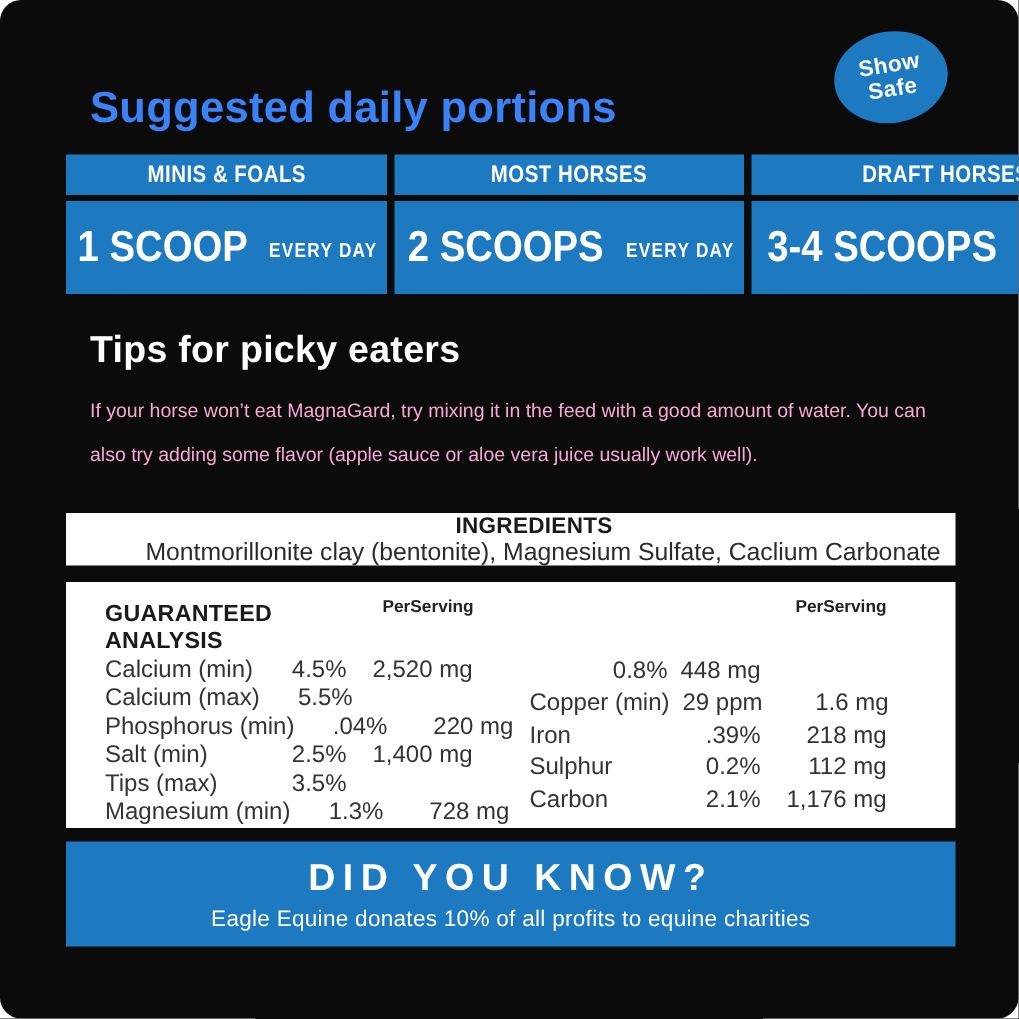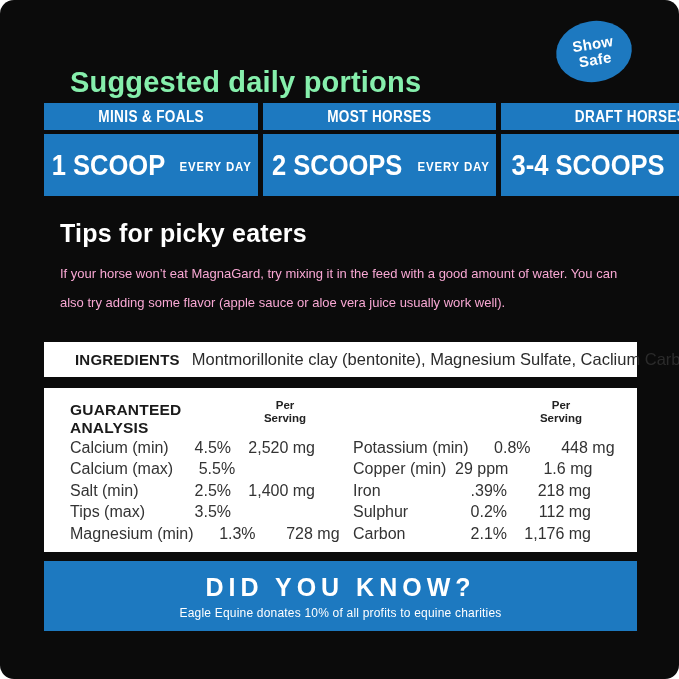--- a/index.html
+++ b/index.html
@@ -15,21 +15,21 @@
     position:absolute;left:556px;top:21px;width:76px;height:61px;
     background:#1d79c0;border-radius:50%;
     display:flex;flex-direction:column;align-items:center;justify-content:center;
     transform:rotate(-9deg);
   }
   .badge span{
     color:#fff;font-weight:bold;font-size:15px;line-height:16px;letter-spacing:.3px;
   }
   
   .h-portions{
-    position:absolute;left:60px;top:56px;margin:10px;color:#86efac;
+    position:absolute;left:60px;top:56px;margin:0;color:#3b82f6;
     font-size:29px;font-weight:bold;letter-spacing:.2px;
   }
   .h-tips{
     position:absolute;left:60px;top:219px;margin:0;color:#fff;
     font-size:25px;font-weight:bold;letter-spacing:.2px;
   }
   .tips-body{
     position:absolute;left:60px;top:259px;width:578px;margin:0;color:#f9a8d4;
     font-size:13px;line-height:29px;
   }
@@ -54,50 +54,50 @@
     color:#fff;font-weight:bold;font-size:29px;line-height:30px;
     display:inline-block;transform:scaleX(.88);white-space:nowrap;
   }
   .portion-freq{
     color:#fff;font-weight:bold;font-size:13.5px;letter-spacing:1px;
     display:inline-block;transform:scaleX(.85);white-space:nowrap;margin-top:2px;
   }
   
   .ingredients{
     position:absolute;left:44px;top:342px;width:593px;height:35px;background:#fff;
-    display:flex;align-items:center;box-sizing:border-box;padding-left:31px;
+    display:flex;align-items:center;box-sizing:border-box;padding-left:31px;flex-direction:column;
   }
   .ingredients .ing-label{font-weight:bold;font-size:15px;color:#1a1a1a;letter-spacing:.2px;}
   .ingredients .ing-text{font-size:16.5px;color:#2b2b2b;margin-left:12px;white-space:nowrap;}
   
   .ga{
     position:absolute;left:44px;top:388px;width:593px;height:164px;background:#fff;
     box-sizing:border-box;padding:11px 46px 0 26px;
     display:flex;justify-content:space-between;color:#333;
   }
   .ga-half{display:flex;flex-direction:column;}
   .ga-half.left{width:245px;}
   .ga-half.right{width:238px;}
   .ga-head{display:flex;justify-content:space-between;align-items:flex-start;height:38px;}
   .ga-title{font-weight:bold;font-size:15.5px;color:#1a1a1a;letter-spacing:.2px;padding-top:2px;}
   .per-serving{
-    display:flex;flex-direction:column;align-items:center;
+    display:flex;flex-direction:row;align-items:center;
     font-weight:bold;font-size:11.5px;line-height:13px;color:#222;min-width:60px;
   }
   .ga-row{display:grid;grid-template-columns:1fr 62px 84px;height:21.5px;align-items:center;}
   .ga-name{font-size:16px;white-space:nowrap;}
   .ga-pct{font-size:16px;text-align:right;white-space:nowrap;}
   .ga-mg{font-size:16px;text-align:right;white-space:nowrap;}
   
   .dyk{
     position:absolute;left:44px;top:561px;width:593px;height:70px;background:#1d79c0;
     display:flex;flex-direction:column;align-items:center;justify-content:center;
   }
   .dyk-title{color:#fff;font-weight:bold;font-size:25px;letter-spacing:5px;}
-  .dyk-body{color:#fff;font-size:12px;margin-top:4px;letter-spacing:.2px;}
+  .dyk-body{color:#fff;font-size:15px;margin-top:4px;letter-spacing:.2px;}
 </style>
 </head>
 <body>
 
 <div class="label">
 
   <div class="badge">
     <span>Show</span>
     <span>Safe</span>
   </div>
@@ -155,20 +155,25 @@
         <span class="ga-name">Calcium (min)</span>
         <span class="ga-pct">4.5%</span>
         <span class="ga-mg">2,520 mg</span>
       </div>
       <div class="ga-row">
         <span class="ga-name">Calcium (max)</span>
         <span class="ga-pct">5.5%</span>
         <span class="ga-mg"></span>
       </div>
       <div class="ga-row">
+        <span class="ga-name">Phosphorus (min)</span>
+        <span class="ga-pct">.04%</span>
+        <span class="ga-mg">220 mg</span>
+      </div>
+      <div class="ga-row">
         <span class="ga-name">Salt (min)</span>
         <span class="ga-pct">2.5%</span>
         <span class="ga-mg">1,400 mg</span>
       </div>
       <div class="ga-row">
         <span class="ga-name">Tips (max)</span>
         <span class="ga-pct">3.5%</span>
         <span class="ga-mg"></span>
       </div>
       <div class="ga-row">
@@ -180,21 +185,20 @@
 
     <div class="ga-half right">
       <div class="ga-head">
         <span></span>
         <span class="per-serving">
           <span>Per</span>
           <span>Serving</span>
         </span>
       </div>
       <div class="ga-row">
-        <span class="ga-name">Potassium (min)</span>
         <span class="ga-pct">0.8%</span>
         <span class="ga-mg">448 mg</span>
       </div>
       <div class="ga-row">
         <span class="ga-name">Copper (min)</span>
         <span class="ga-pct">29 ppm</span>
         <span class="ga-mg">1.6 mg</span>
       </div>
       <div class="ga-row">
         <span class="ga-name">Iron</span>

